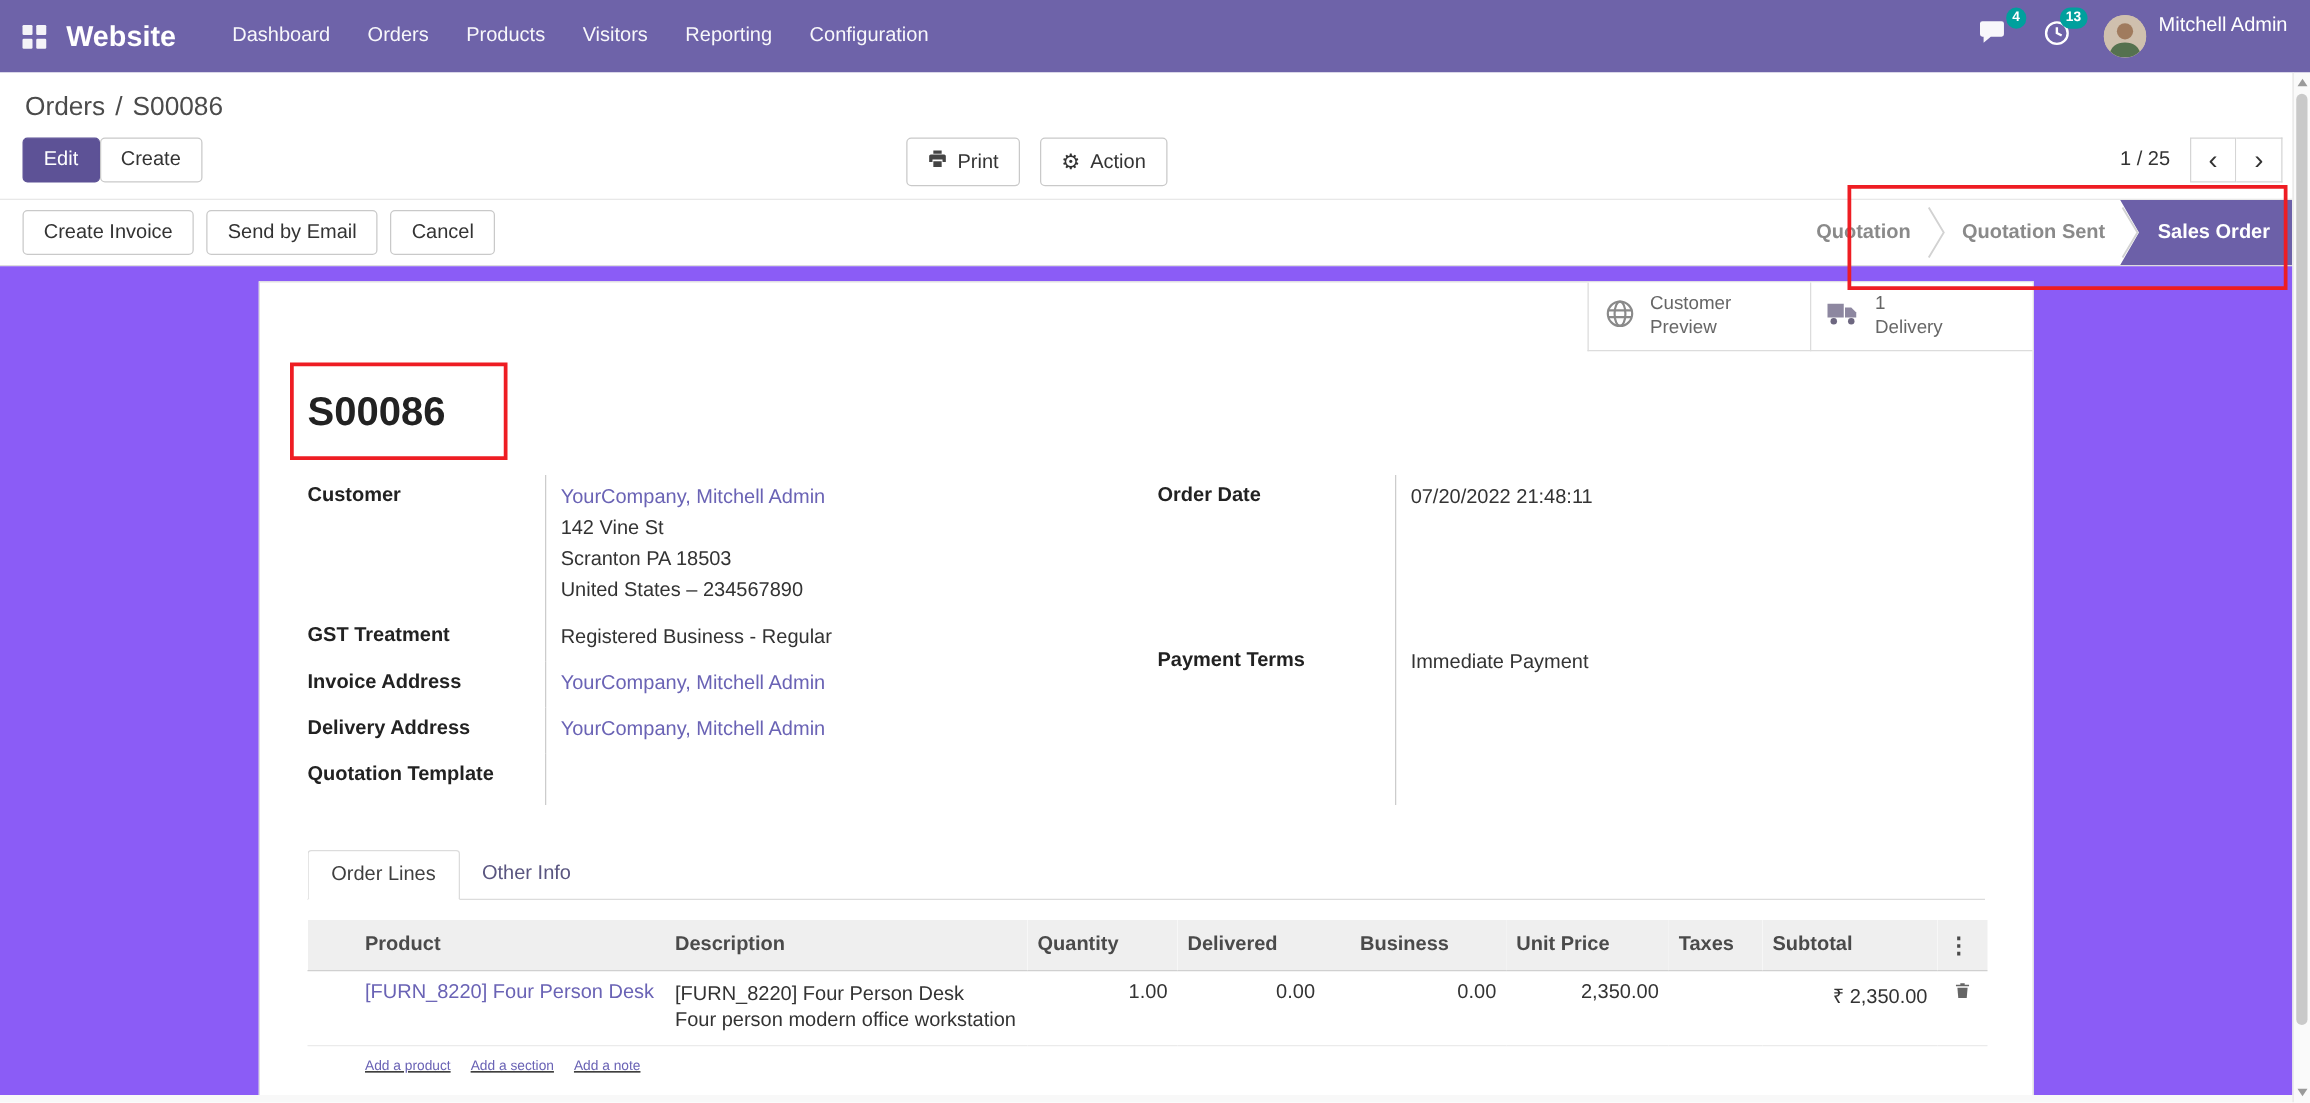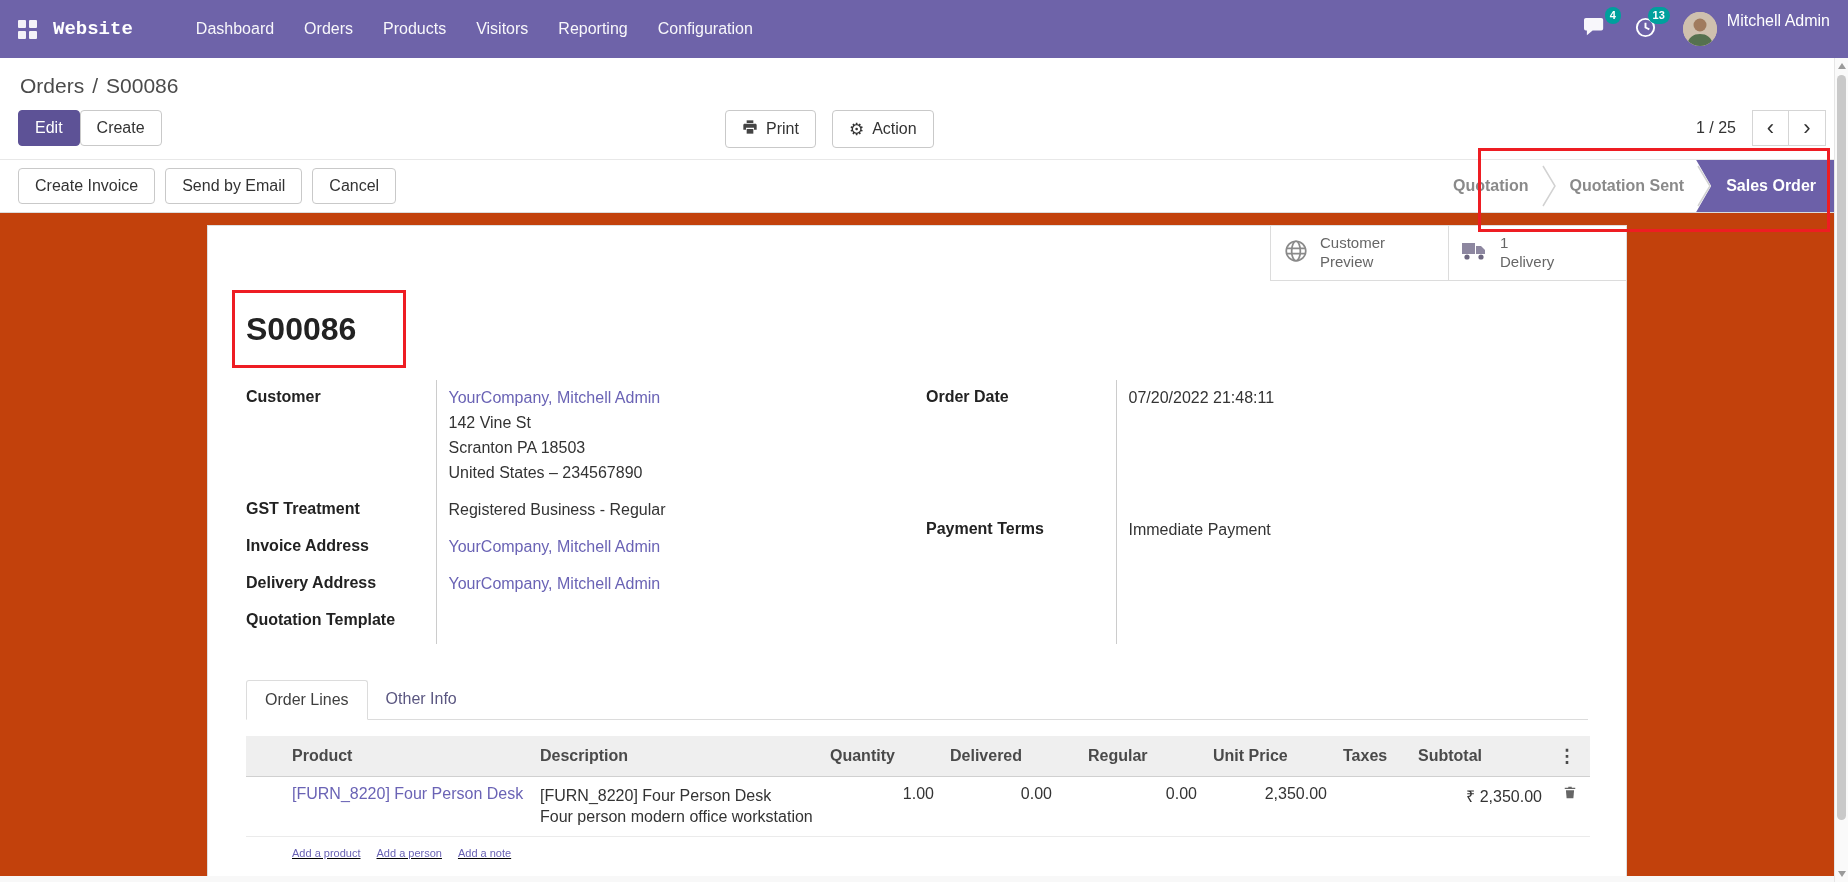--- a/index.html
+++ b/index.html
@@ -4,21 +4,21 @@
 <style>
   * { box-sizing: border-box; margin: 0; padding: 0; }
   html, body { width: 1848px; height: 882px; }
   body { font-family: "Liberation Sans", sans-serif; background: #f8f8f8; overflow: hidden; }
   .page { position: relative; width: 1848px; height: 882px; overflow: hidden; }
 
   
   .navbar { height: 58px; background: #6e63a9; display: flex; align-items: center; padding: 0 18px; color: #fff; }
   .apps-icon { display: grid; grid-template-columns: 8px 8px; grid-gap: 3px; margin-right: 16px; cursor: pointer; }
   .apps-icon span { width: 8px; height: 8px; background: rgba(255,255,255,.92); border-radius: 1px; }
-  .brand { font-size: 19px; font-weight: 700; margin-right: 48px; cursor: pointer; font-family: Liberation Mono, monospace; }
+  .brand { font-size: 23px; font-weight: 700; margin-right: 30px; cursor: pointer; }
   .nav-menu { display: flex; align-items: center; flex: 1; }
   .nav-item { font-size: 16px; padding: 10px 15px; color: rgba(255,255,255,.95); cursor: pointer; border-radius: 3px; white-space: nowrap; }
   .nav-right { display: flex; align-items: center; gap: 26px; }
   .nav-icon-wrap { position: relative; cursor: pointer; display: flex; align-items: center; }
   .nav-badge { position: absolute; top: -9px; right: -13px; background: #00a09d; color: #fff; font-size: 11px; line-height: 1; padding: 3px 5px; border-radius: 9px; font-weight: 700; }
   .user { display: flex; align-items: flex-start; gap: 10px; font-size: 16px; cursor: pointer; white-space: nowrap; }
   .avatar { width: 34px; height: 34px; border-radius: 50%; overflow: hidden; background: #cfc0ae; flex: none; }
 
   
   .control-panel { background: #fff; width: 1834px; padding-top: 16px; }
@@ -37,21 +37,21 @@
   
   .statusbar { width: 1834px; background: #fff; border-top: 1px solid #e8e8e8; border-bottom: 1px solid #dcdcdc; height: 54px; display: flex; align-items: center; padding-left: 18px; }
   .sb-left { display: flex; gap: 10px; }
   .pipeline { margin-left: auto; display: flex; align-items: center; height: 100%; font-weight: bold; }
   .stage { font-size: 16px; color: #8a8a8a; padding: 0 13px; cursor: pointer; white-space: nowrap; }
   .stage-sep { position: relative; z-index: 2; display: flex; align-items: center; height: 100%; }
   .stage-active { height: 100%; background: #6c60a8; color: #fff; display: flex; align-items: center; padding: 0 18px 0 30px; font-size: 16px; white-space: nowrap; cursor: pointer;
     clip-path: polygon(0 0, 100% 0, 100% 100%, 0 100%, 15px 50%); margin-left: -16px; }
 
   
-  .content { width: 1834px; height: 663px; background: #c2410c; padding-top: 12px; overflow: hidden; }
+  .content { width: 1834px; height: 663px; background: #8b5cf6; padding-top: 12px; overflow: hidden; }
   .sheet { width: 1420px; margin: 0 auto; background: #fff; border: 1px solid #dfdfdf; min-height: 720px; }
   .stat-row { display: flex; justify-content: flex-end; }
   .stat-btn { width: 178px; height: 55px; border-left: 1px solid #dcdcdc; border-bottom: 1px solid #dcdcdc; display: flex; align-items: center; gap: 11px; padding: 0 12px; cursor: pointer; background: #fff; }
   .stat-text { font-size: 15px; color: #666; line-height: 1.25; }
   .sheet-body { padding: 30px 38px 24px; }
   .sheet-title { font-size: 32px; font-weight: 700; color: #222; }
 
   .groups { display: flex; margin-top: 32px; }
   .o-group { border-collapse: collapse; }
   .left-group { width: 636px; margin-right: 44px; }
@@ -305,21 +305,21 @@
               <col style="width:40px">
           </colgroup>
           <thead>
             <tr>
               <th></th>
               <th>Product</th>
               <th>Description</th>
               <th class="num">Quantity</th>
               <th class="num">Delivered</th>
               <th></th>
-              <th class="num">Regular</th>
+              <th class="num">Business</th>
               <th class="num">Unit Price</th>
               <th>Taxes</th>
               <th class="num">Subtotal</th>
               <th class="opt-th">⋮</th>
             </tr>
           </thead>
           <tbody>
             <tr>
               <td></td>
               <td><a class="link">[FURN_8220] Four Person Desk</a></td>
@@ -341,21 +341,21 @@
                       <path d="M5 8h14l-1.2 14H6.2z"></path>
                     </svg>
                 </span>
               </td>
             </tr>
           </tbody>
         </table>
 
         <div class="footer-links">
           <a class="link">Add a product</a>
-          <a class="link">Add a person</a>
+          <a class="link">Add a section</a>
           <a class="link">Add a note</a>
         </div>
       </div>
     </div>
   </div>
 
   <div class="scrollbar">
     <div class="sb-arrow-up"></div>
     <div class="sb-thumb"></div>
     <div class="sb-arrow-down"></div>

